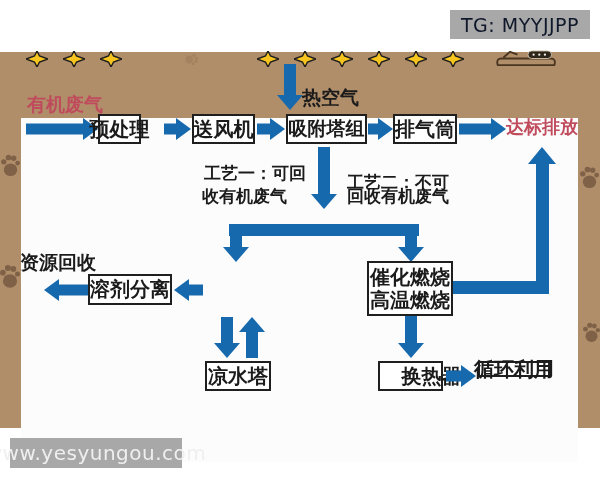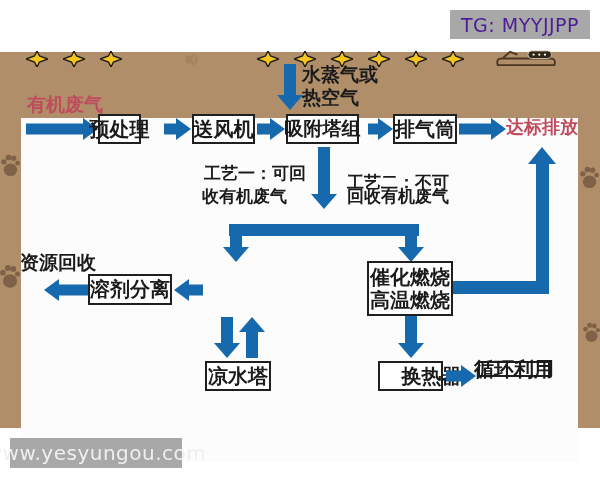--- a/index.html
+++ b/index.html
@@ -7,21 +7,21 @@
     --red:#bf4b5d;
     --tan:#b18e6a;
     --paw:#7f6147;
     --ink:#1b1b1b;
     --gray:#a8a8a8;
   }
   html,body{margin:0;padding:0;}
   .canvas{position:relative;width:600px;height:480px;background:#ffffff;overflow:hidden;
           font-family:"DejaVu Sans",sans-serif;}
   
-  .wm{position:absolute;background:var(--gray);color:#4c1d95;font-size:19px;
+  .wm{position:absolute;background:var(--gray);color:#0f172a;font-size:19px;
       display:flex;align-items:center;justify-content:center;letter-spacing:.5px;}
   
   .poster{position:absolute;left:0;top:52px;width:600px;height:376px;background:var(--tan);}
   .board{position:absolute;left:21px;top:66px;width:557px;height:344px;background:#fcfcfc;}
   
   .dia{position:absolute;width:22px;height:16px;}
   
   .paw{position:absolute;color:var(--paw);}
   
   .fbox{position:absolute;background:#fff;border:2px solid #1f1f1f;color:var(--ink);
@@ -210,21 +210,20 @@
           </svg></span>
       </div>
 
     <div class="board"></div>
   </div>
 
   <div class="ar d" style="left:276px;top:64px;width:28px;height:46px;">
       <div class="sh"></div>
       <div class="hd"></div>
     </div>
-  <div class="lbl" style="left:302px;top:62px;font-size:19px;">水蒸气或</div>
   <div class="lbl" style="left:302px;top:85px;font-size:19px;">热空气</div>
 
   <div class="lbl red" style="left:27px;top:92px;font-size:19px;">有机废气</div>
   <div class="ar r" style="left:26px;top:118px;width:72px;height:22px;">
       <div class="sh"></div>
       <div class="hd"></div>
     </div>
   <div class="fbox" style="left:98px;top:114px;width:43px;height:30px;">
       <span>预处理</span>
     </div>
@@ -232,21 +231,21 @@
       <div class="sh"></div>
       <div class="hd"></div>
     </div>
   <div class="fbox" style="left:192px;top:114px;width:63px;height:30px;">
       <span>送风机</span>
     </div>
   <div class="ar r" style="left:257px;top:118px;width:28px;height:22px;">
       <div class="sh"></div>
       <div class="hd"></div>
     </div>
-  <div class="fbox" style="left:286px;top:114px;width:73px;height:30px;font-size:19px;align-items:center;">
+  <div class="fbox" style="left:286px;top:114px;width:81px;height:30px;font-size:19px;align-items:center;">
       <span>吸附塔组</span>
     </div>
   <div class="ar r" style="left:368px;top:118px;width:25px;height:22px;">
       <div class="sh"></div>
       <div class="hd"></div>
     </div>
   <div class="fbox" style="left:393px;top:114px;width:64px;height:30px;">
       <span>排气筒</span>
     </div>
   <div class="ar r" style="left:459px;top:118px;width:47px;height:22px;">

